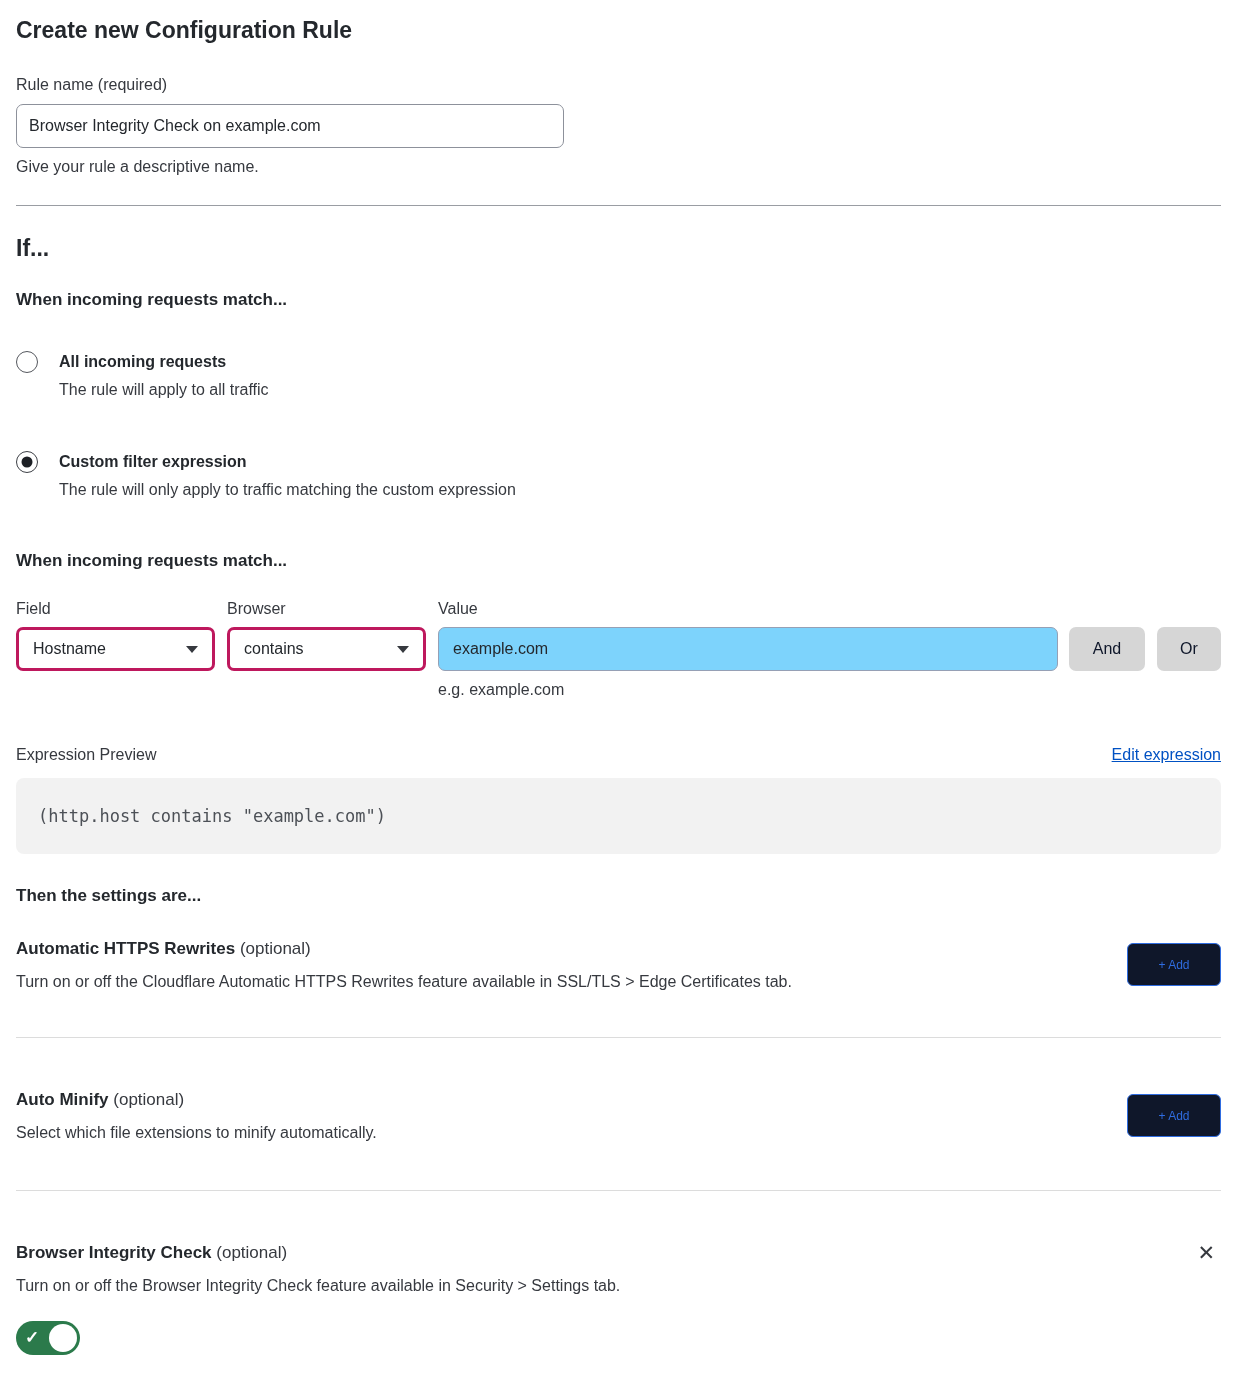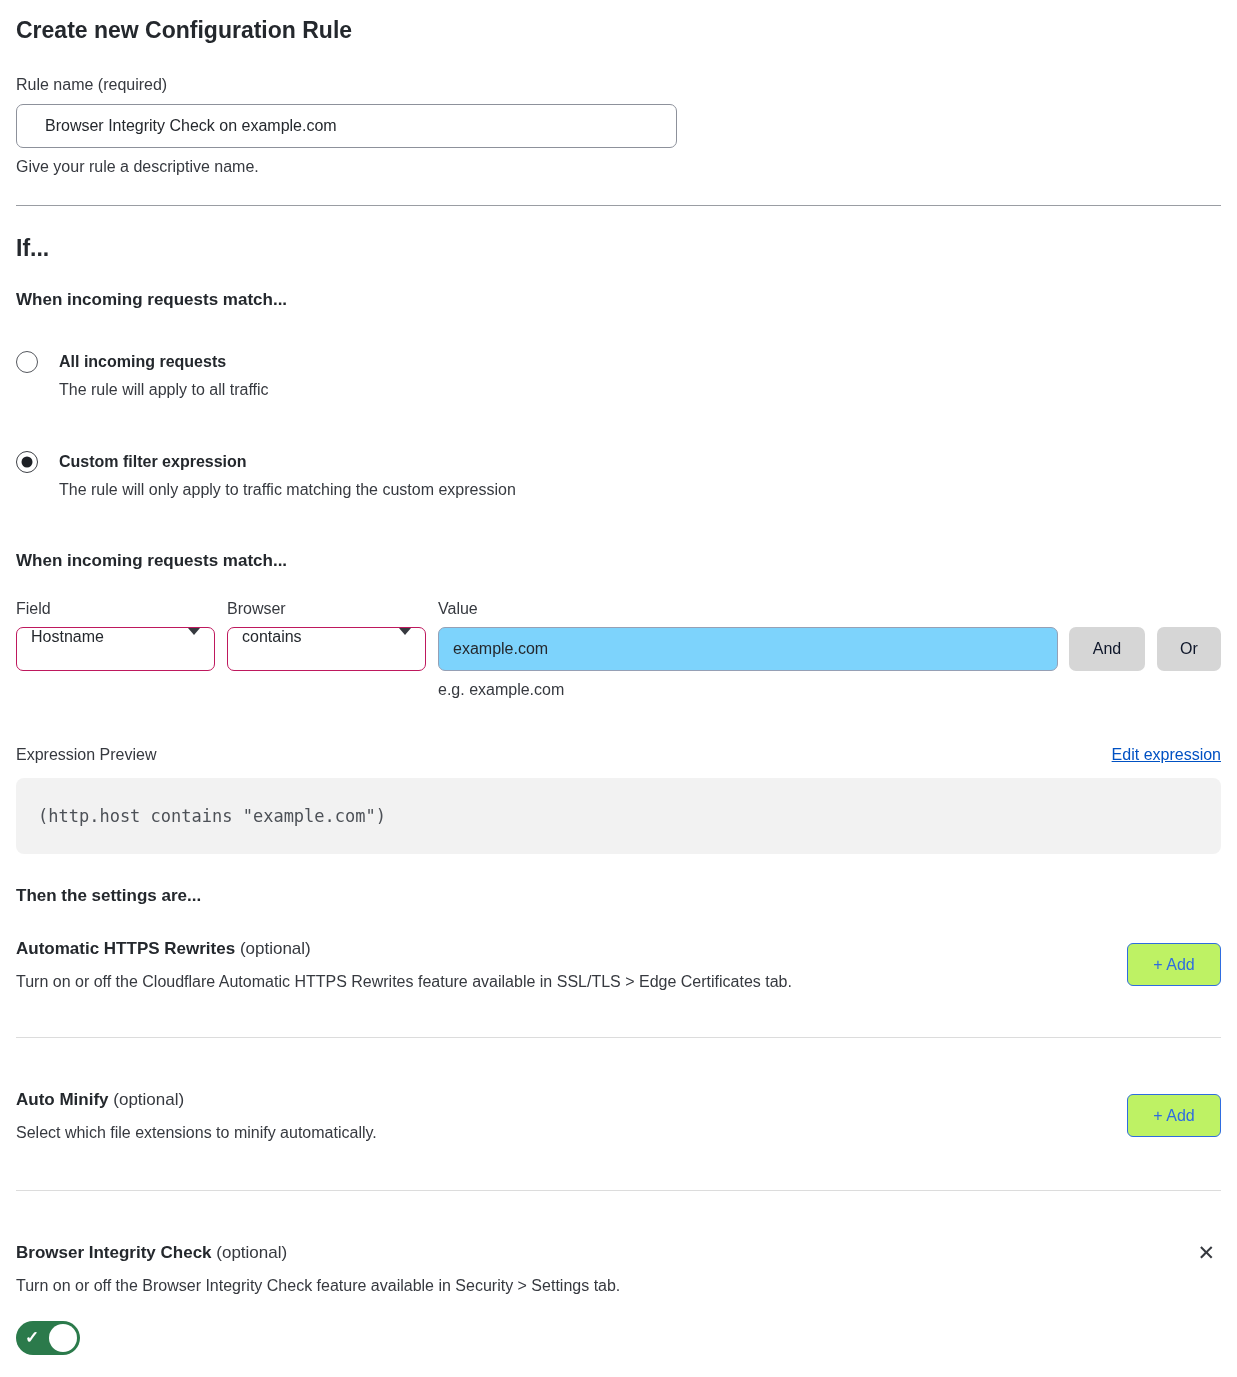--- a/index.html
+++ b/index.html
@@ -11,22 +11,22 @@
   }
   .page { padding: 14px 16px 20px 16px; width: 1237px; }
 
   h1.page-title {
     font-size: 23px; line-height: 32px; font-weight: bold; color: #24282d;
   }
 
   .form-label { margin-top: 28px; font-size: 16px; line-height: 22px; color: #36393f; }
 
   .text-input {
-    display: block; margin-top: 8px; width: 661px; height: 44px;
-    border: 1px solid #8d919b; border-radius: 7px; padding: 0 28px;
+    display: block; margin-top: 8px; width: 548px; height: 44px;
+    border: 1px solid #8d919b; border-radius: 7px; padding: 0 12px;
     font-size: 16px; color: #24282d; background: #ffffff;
     font-family: "Liberation Sans", "DejaVu Sans", sans-serif; outline: none;
   }
   .help-text { margin-top: 8px; font-size: 16px; line-height: 21px; color: #36393f; }
 
   .divider { border: none; height: 1px; background: #9a9da3; margin-top: 28px; }
   .divider.light { background: #dcdcdc; }
 
   h2.if-heading { margin-top: 26px; font-size: 23px; line-height: 32px; font-weight: bold; color: #24282d; }
   h3.sub-heading { margin-top: 24px; font-size: 17px; line-height: 23px; font-weight: bold; color: #24282d; }
@@ -48,22 +48,22 @@
   .radio-label { font-size: 16px; line-height: 22px; font-weight: bold; color: #24282d; }
   .radio-desc { margin-top: 6px; font-size: 16px; line-height: 22px; color: #36393f; }
 
   .builder-labels { display: flex; margin-top: 26px; font-size: 16px; line-height: 21px; color: #36393f; }
   .builder-labels .lbl-field { width: 211px; }
   .builder-labels .lbl-operator { width: 211px; }
   .builder-labels .lbl-value { flex: 1; }
 
   .builder-row { display: flex; margin-top: 8px; align-items: center; }
   .select-box {
-    width: 199px; height: 44px; border: 1px solid #be185d; border-radius: 7px;
-    background: #fff; display: flex; align-items: flex-start; justify-content: space-between;
+    width: 199px; height: 44px; border: 3px solid #be185d; border-radius: 7px;
+    background: #fff; display: flex; align-items: center; justify-content: space-between;
     padding: 0 14px; font-size: 16px; color: #24282d; cursor: pointer; margin-right: 12px;
   }
   .chevron {
     width: 0; height: 0; border-left: 6px solid transparent; border-right: 6px solid transparent;
     border-top: 7px solid #36393f;
   }
   .value-input {
     width: 620px; height: 44px; border: 1px solid #96a0b5; border-radius: 7px;
     background: #7dd3fc; padding: 0 14px; font-size: 16px; color: #24282d;
     font-family: "Liberation Sans", "DejaVu Sans", sans-serif; outline: none; margin-right: 11px;
@@ -89,22 +89,22 @@
   h3.settings-heading { margin-top: 30px; font-size: 17px; line-height: 23px; font-weight: bold; color: #24282d; }
 
   .setting-block { display: flex; justify-content: space-between; align-items: flex-start; margin-top: 30px; }
   .setting-block.later { margin-top: 50px; }
   .setting-title { font-size: 17px; line-height: 24px; color: #24282d; }
   .setting-title .name { font-weight: bold; }
   .setting-title .optional { font-weight: normal; color: #36393f; }
   .setting-desc { margin-top: 10px; font-size: 16px; line-height: 22px; color: #36393f; }
   .add-btn {
     flex: 0 0 auto; margin-top: 6px; width: 94px; height: 43px;
-    border: 1px solid #2f6ce0; border-radius: 6px; background: #bef264;
-    color: #2f6ce0; font-size: 16px; cursor: pointer; font-family: inherit;
+    border: 1px solid #2f6ce0; border-radius: 6px; background: #0f172a;
+    color: #2f6ce0; font-size: 12px; cursor: pointer; font-family: inherit;
   }
   .divider.after-setting1 { margin-top: 44px; }
   .divider.after-setting2 { margin-top: 46px; }
 
   .close-btn {
     flex: 0 0 auto; background: none; border: none; cursor: pointer;
     font-size: 21px; line-height: 24px; color: #36393f; font-weight: 300;
     padding: 0 6px; font-family: inherit;
   }
   .toggle {

